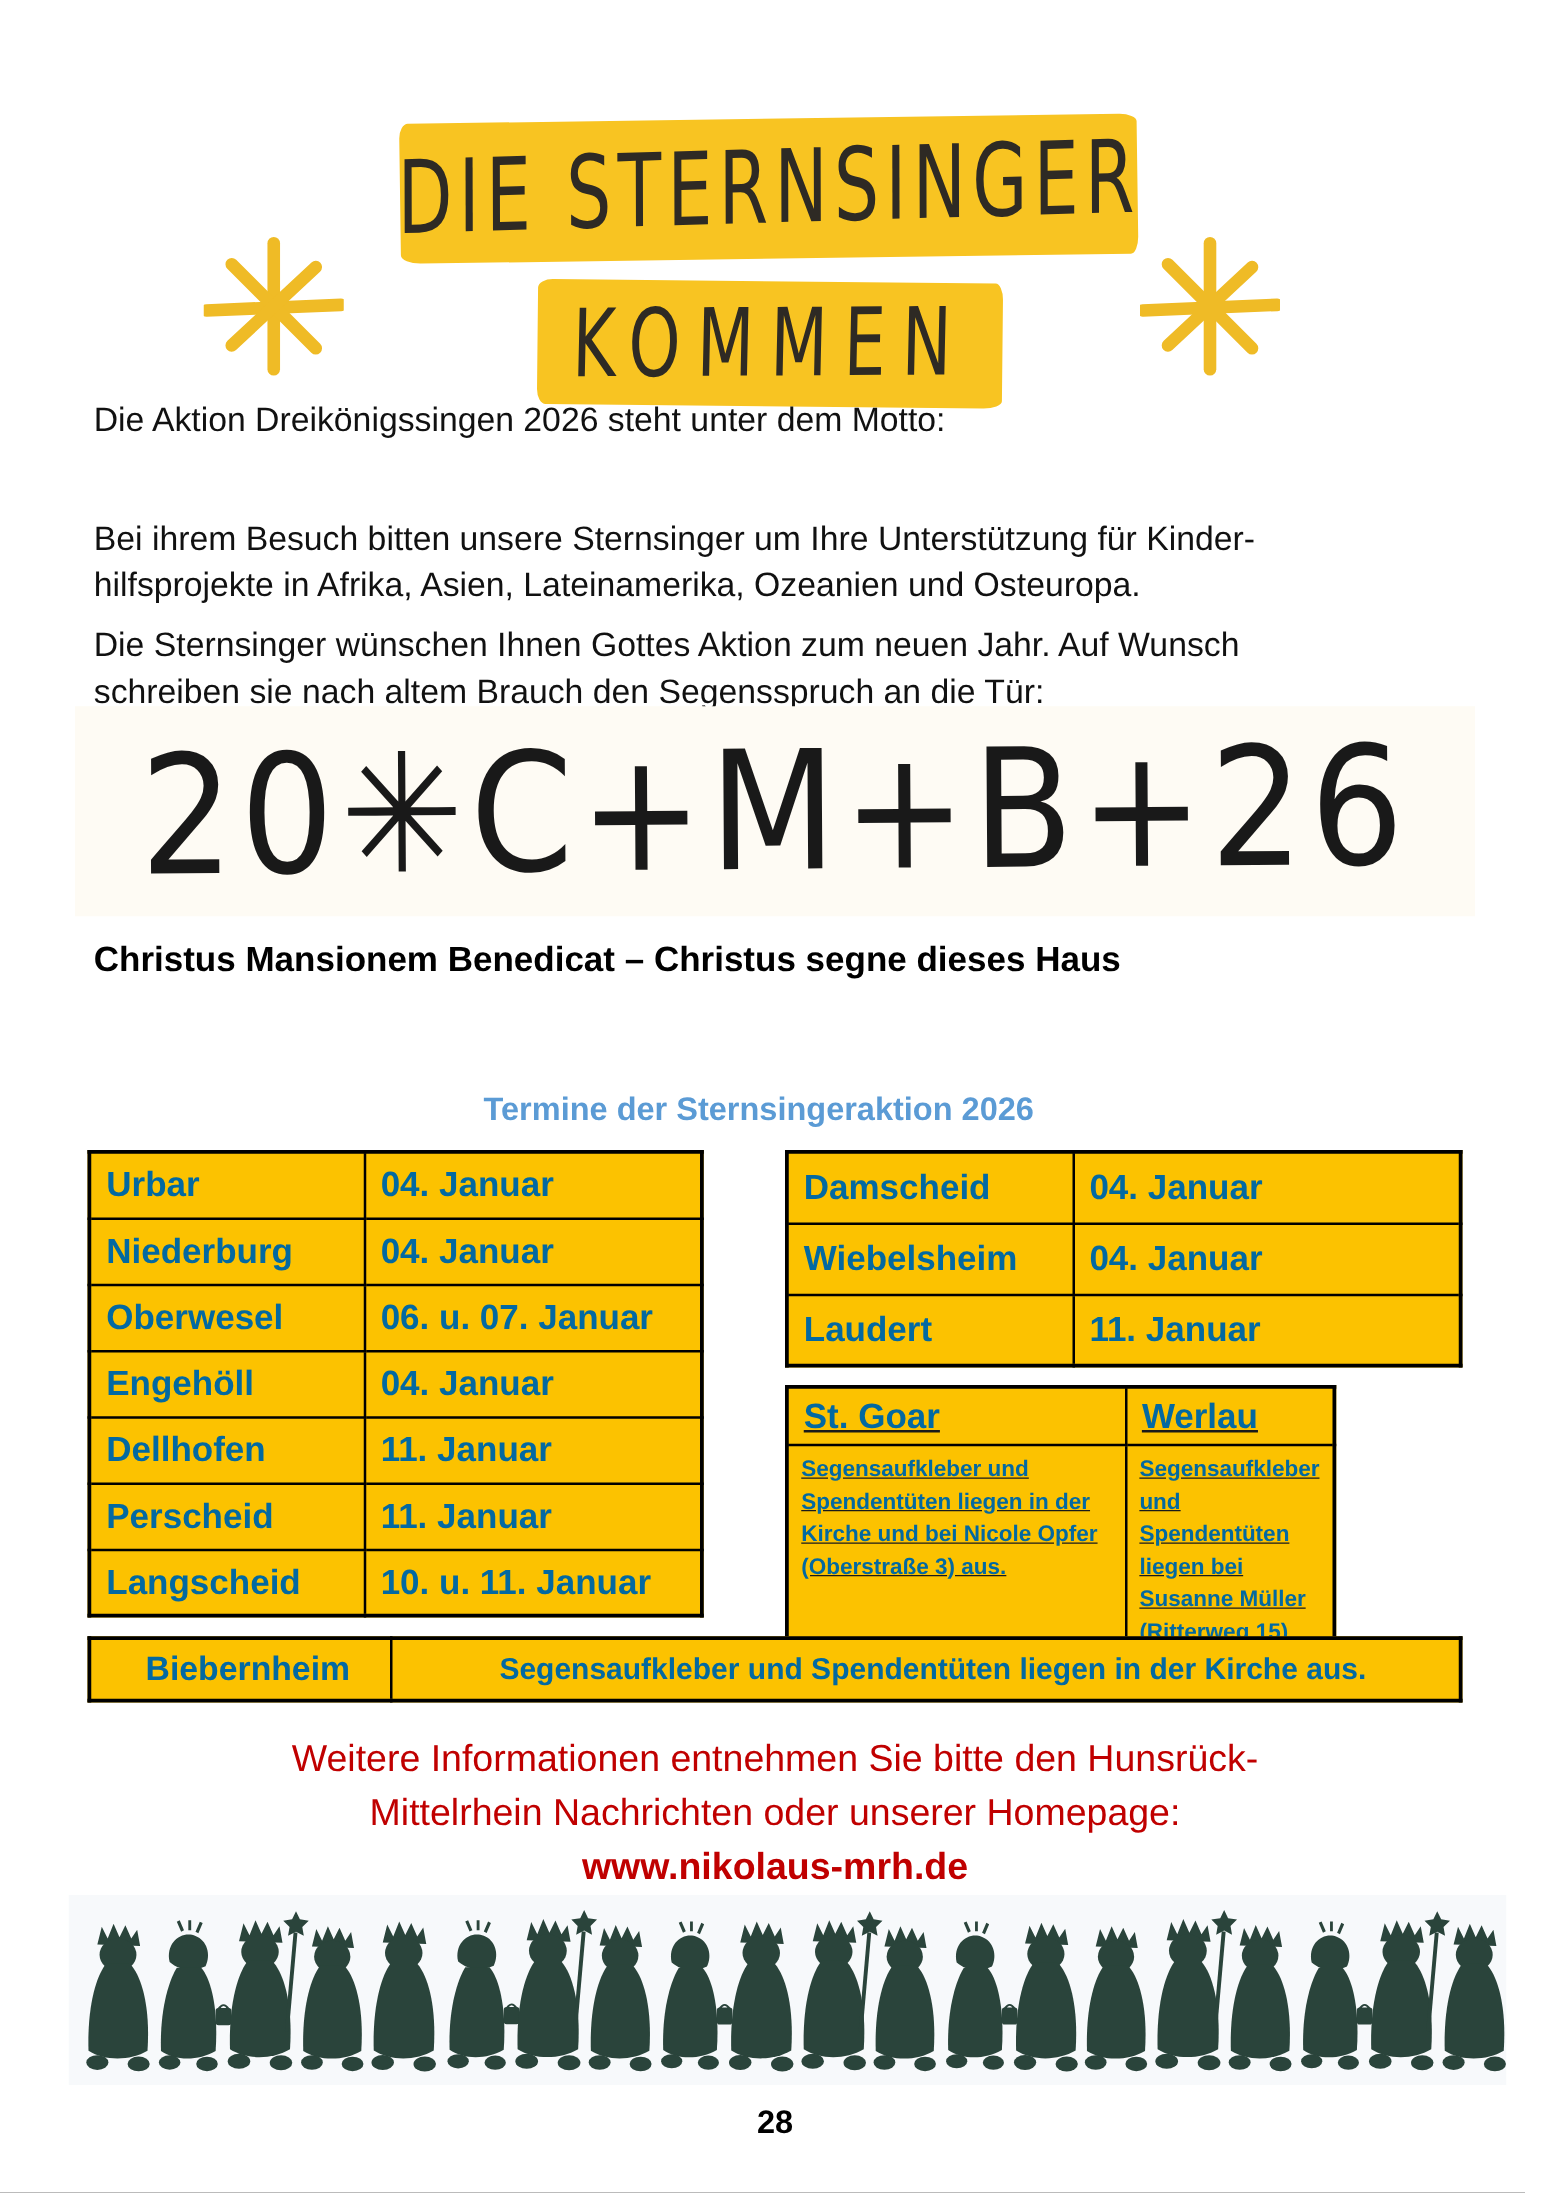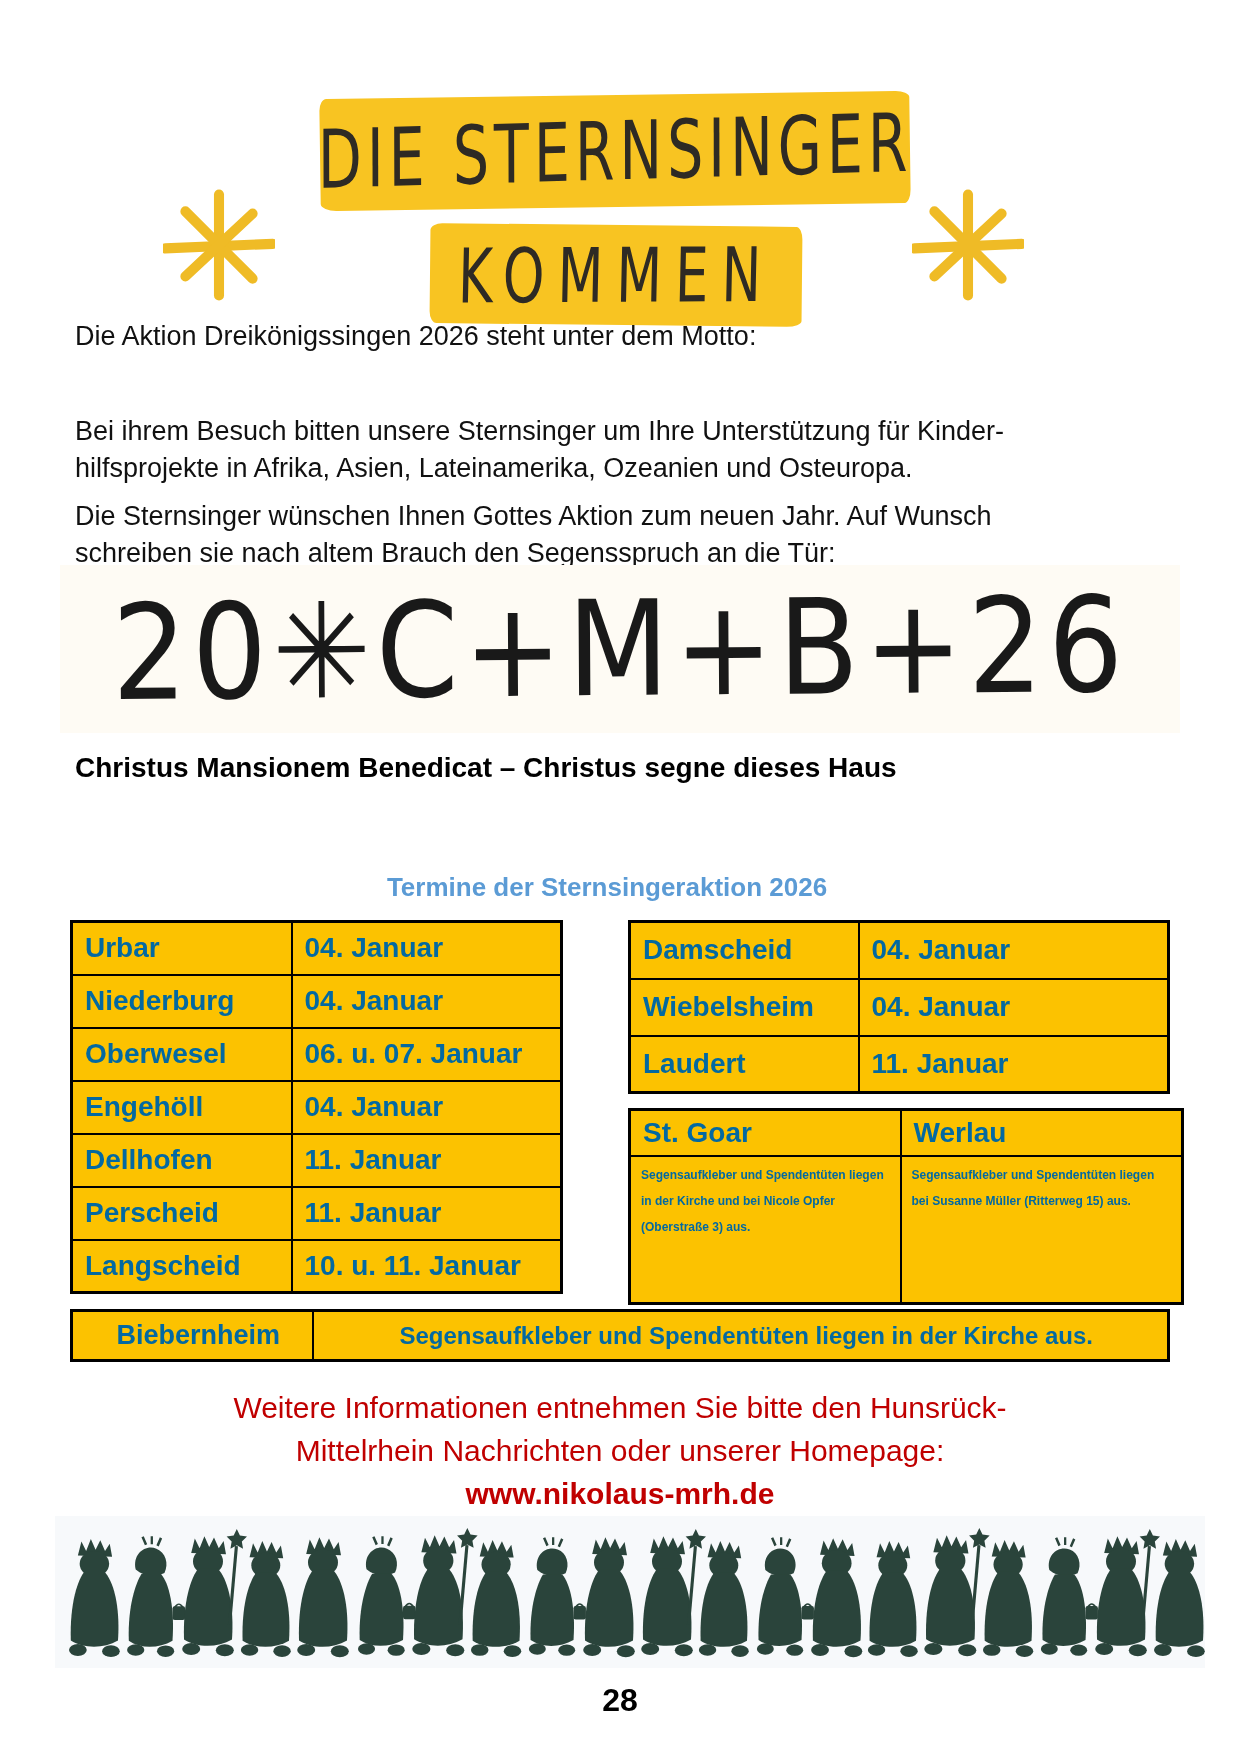--- a/index.html
+++ b/index.html
@@ -91,45 +91,45 @@
     font-weight:bold;font-size:28px;color:#0369a1;
     padding:0 0 0 12px;vertical-align:middle;
     overflow:hidden;
   }
   .left-tbl{left:0;top:0;width:493px;}
   .left-tbl td{height:53px;}
   .left-tbl td.c1{width:220px;}
   .right-tbl{left:558px;top:0;width:542px;}
   .right-tbl td{height:57px;}
   .right-tbl td.c1{width:229px;}
-  .pickup-tbl{left:558px;top:188px;width:556px;}
+  .pickup-tbl{left:558px;top:188px;width:441px;text-decoration:underline;}
   .pickup-tbl td.hd{height:46px;font-size:28px;}
   .pickup-tbl td.bd{
     height:148px;vertical-align:top;
-    font-size:12px;line-height:26px;padding:5px 8px 0 10px;
+    font-size:18px;line-height:26px;padding:5px 8px 0 10px;
   }
   .pickup-tbl td.c1{width:271px;}
   .bottom-tbl{left:0;top:389px;width:1100px;text-align:center;}
   .bottom-tbl td{height:50px;}
   .bottom-tbl td.c1{width:241px;font-size:27px;}
   .bottom-tbl td.c2{font-size:24px;}
   
   .footer-red{
     position:absolute;left:0;top:1386px;width:1240px;
     text-align:center;color:var(--footer-red);
     font-size:30px;line-height:43px;
   }
   .footer-red .homepage{font-weight:bold;}
   .silhouette-band{
     position:absolute;left:55px;top:1516px;width:1150px;height:152px;
     background:#F7F9FB;
   }
   .page-number{
     position:absolute;left:0;top:1682px;width:1240px;
-    text-align:center;font-weight:bold;font-size:32px;color:#000;
+    text-align:center;font-weight:bold;font-size:26px;color:#000;
   }
 </style>
 </head>
 <body>
 
 <div class="page">
 
   <div class="banner banner1">
     <span class="hand hand1">DIE STERNSINGER</span>
   </div>

